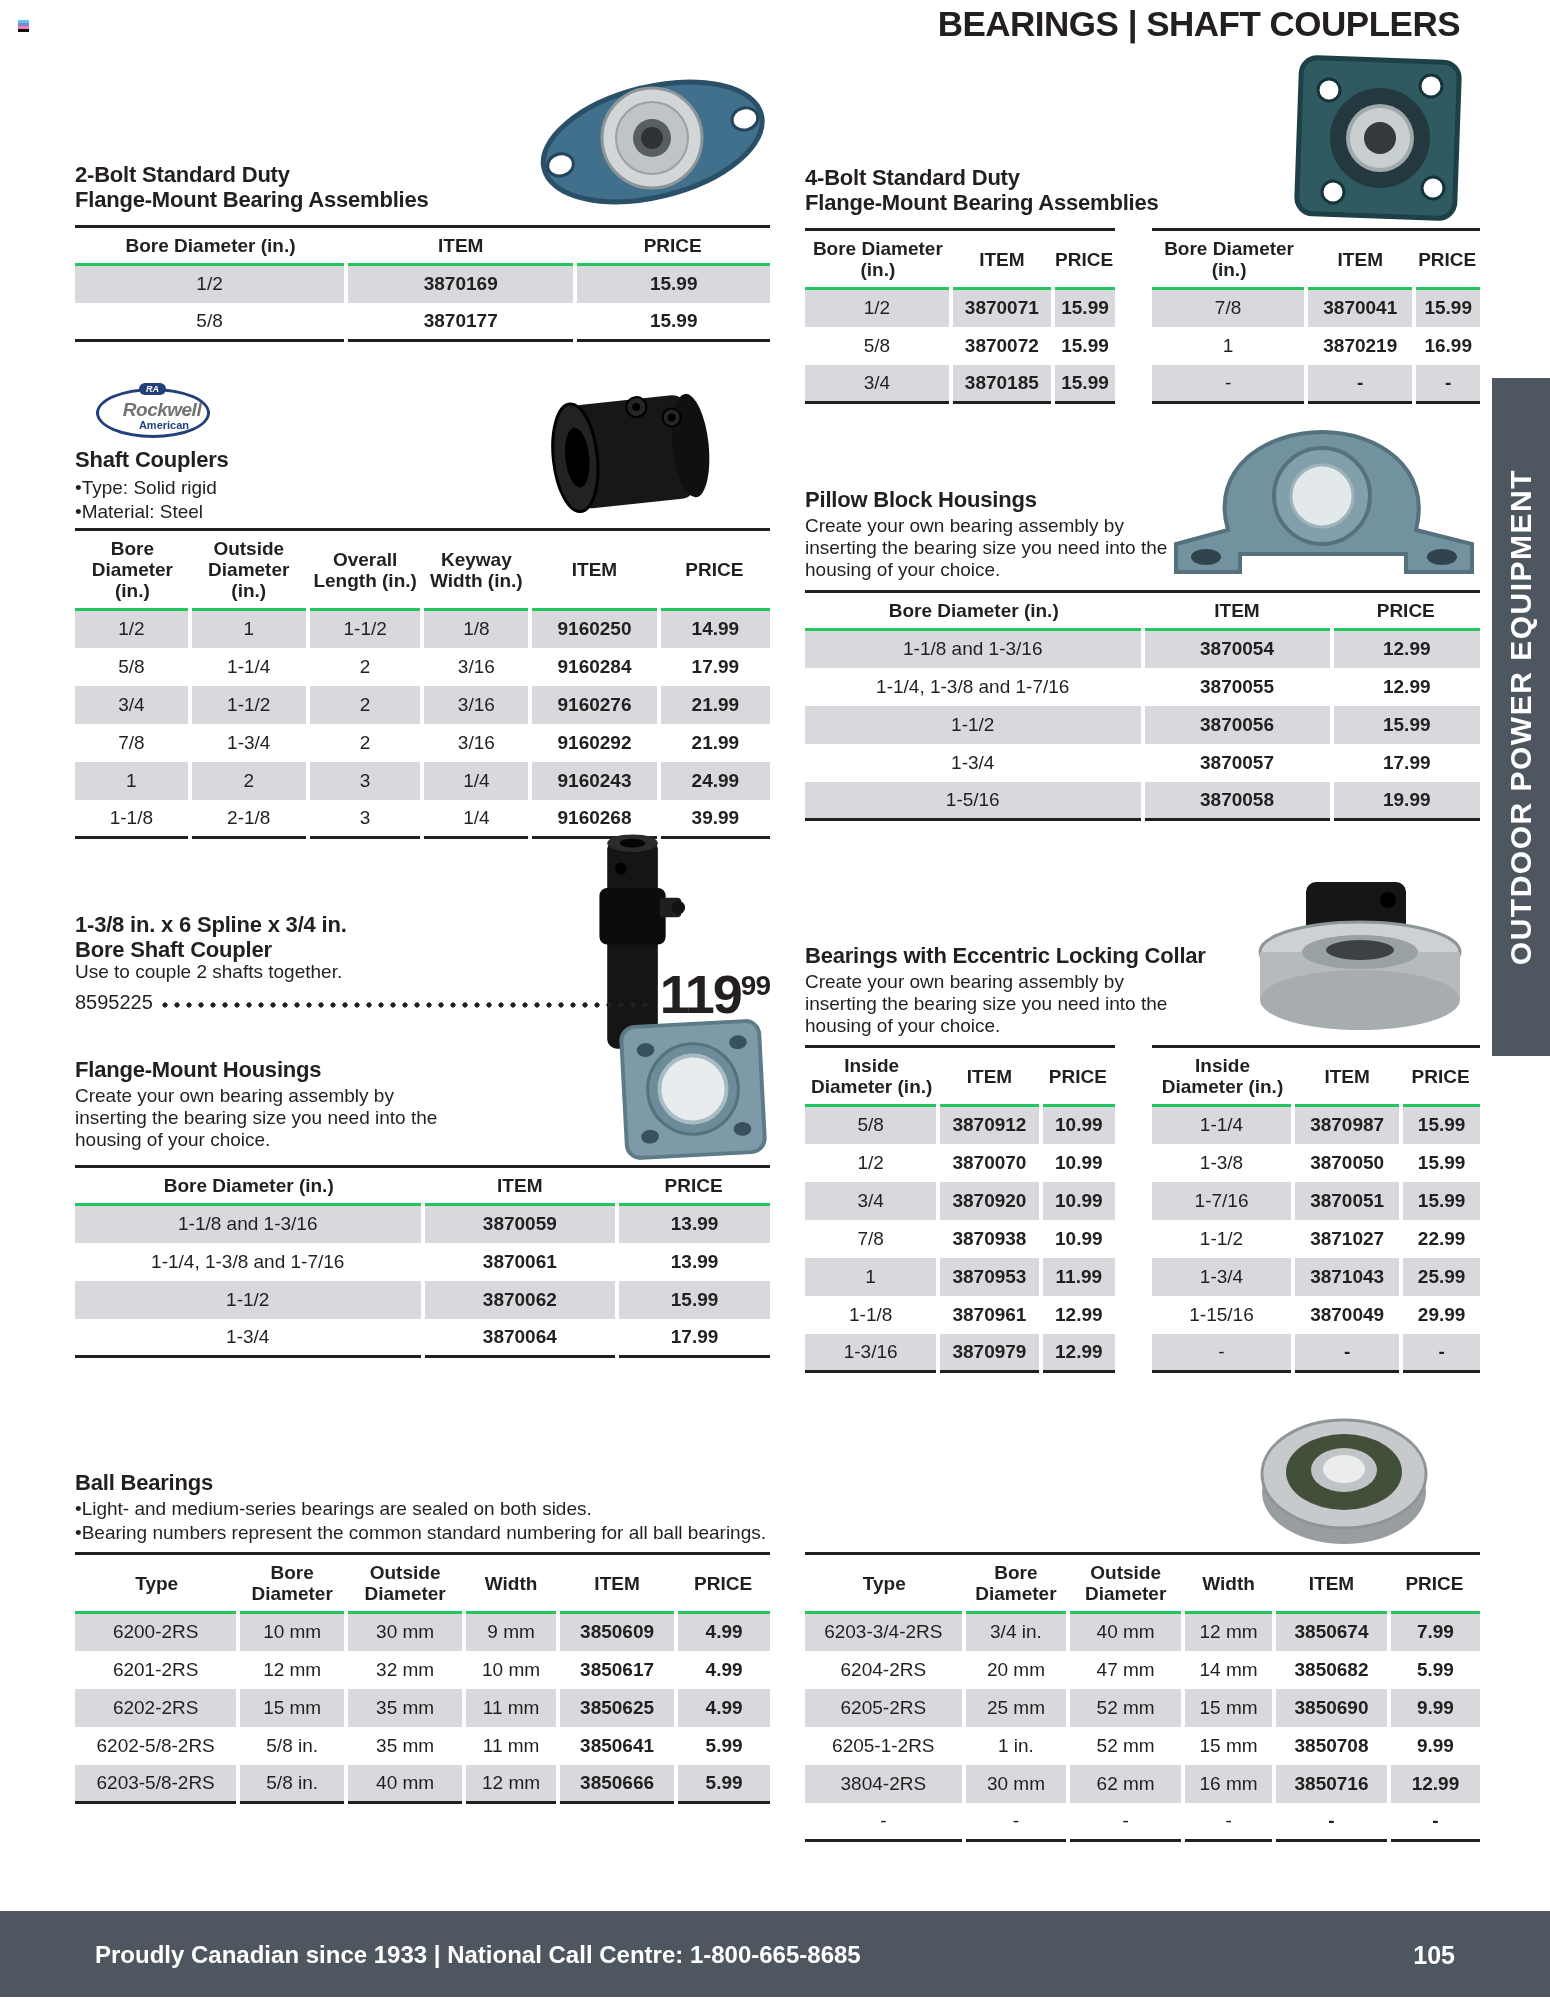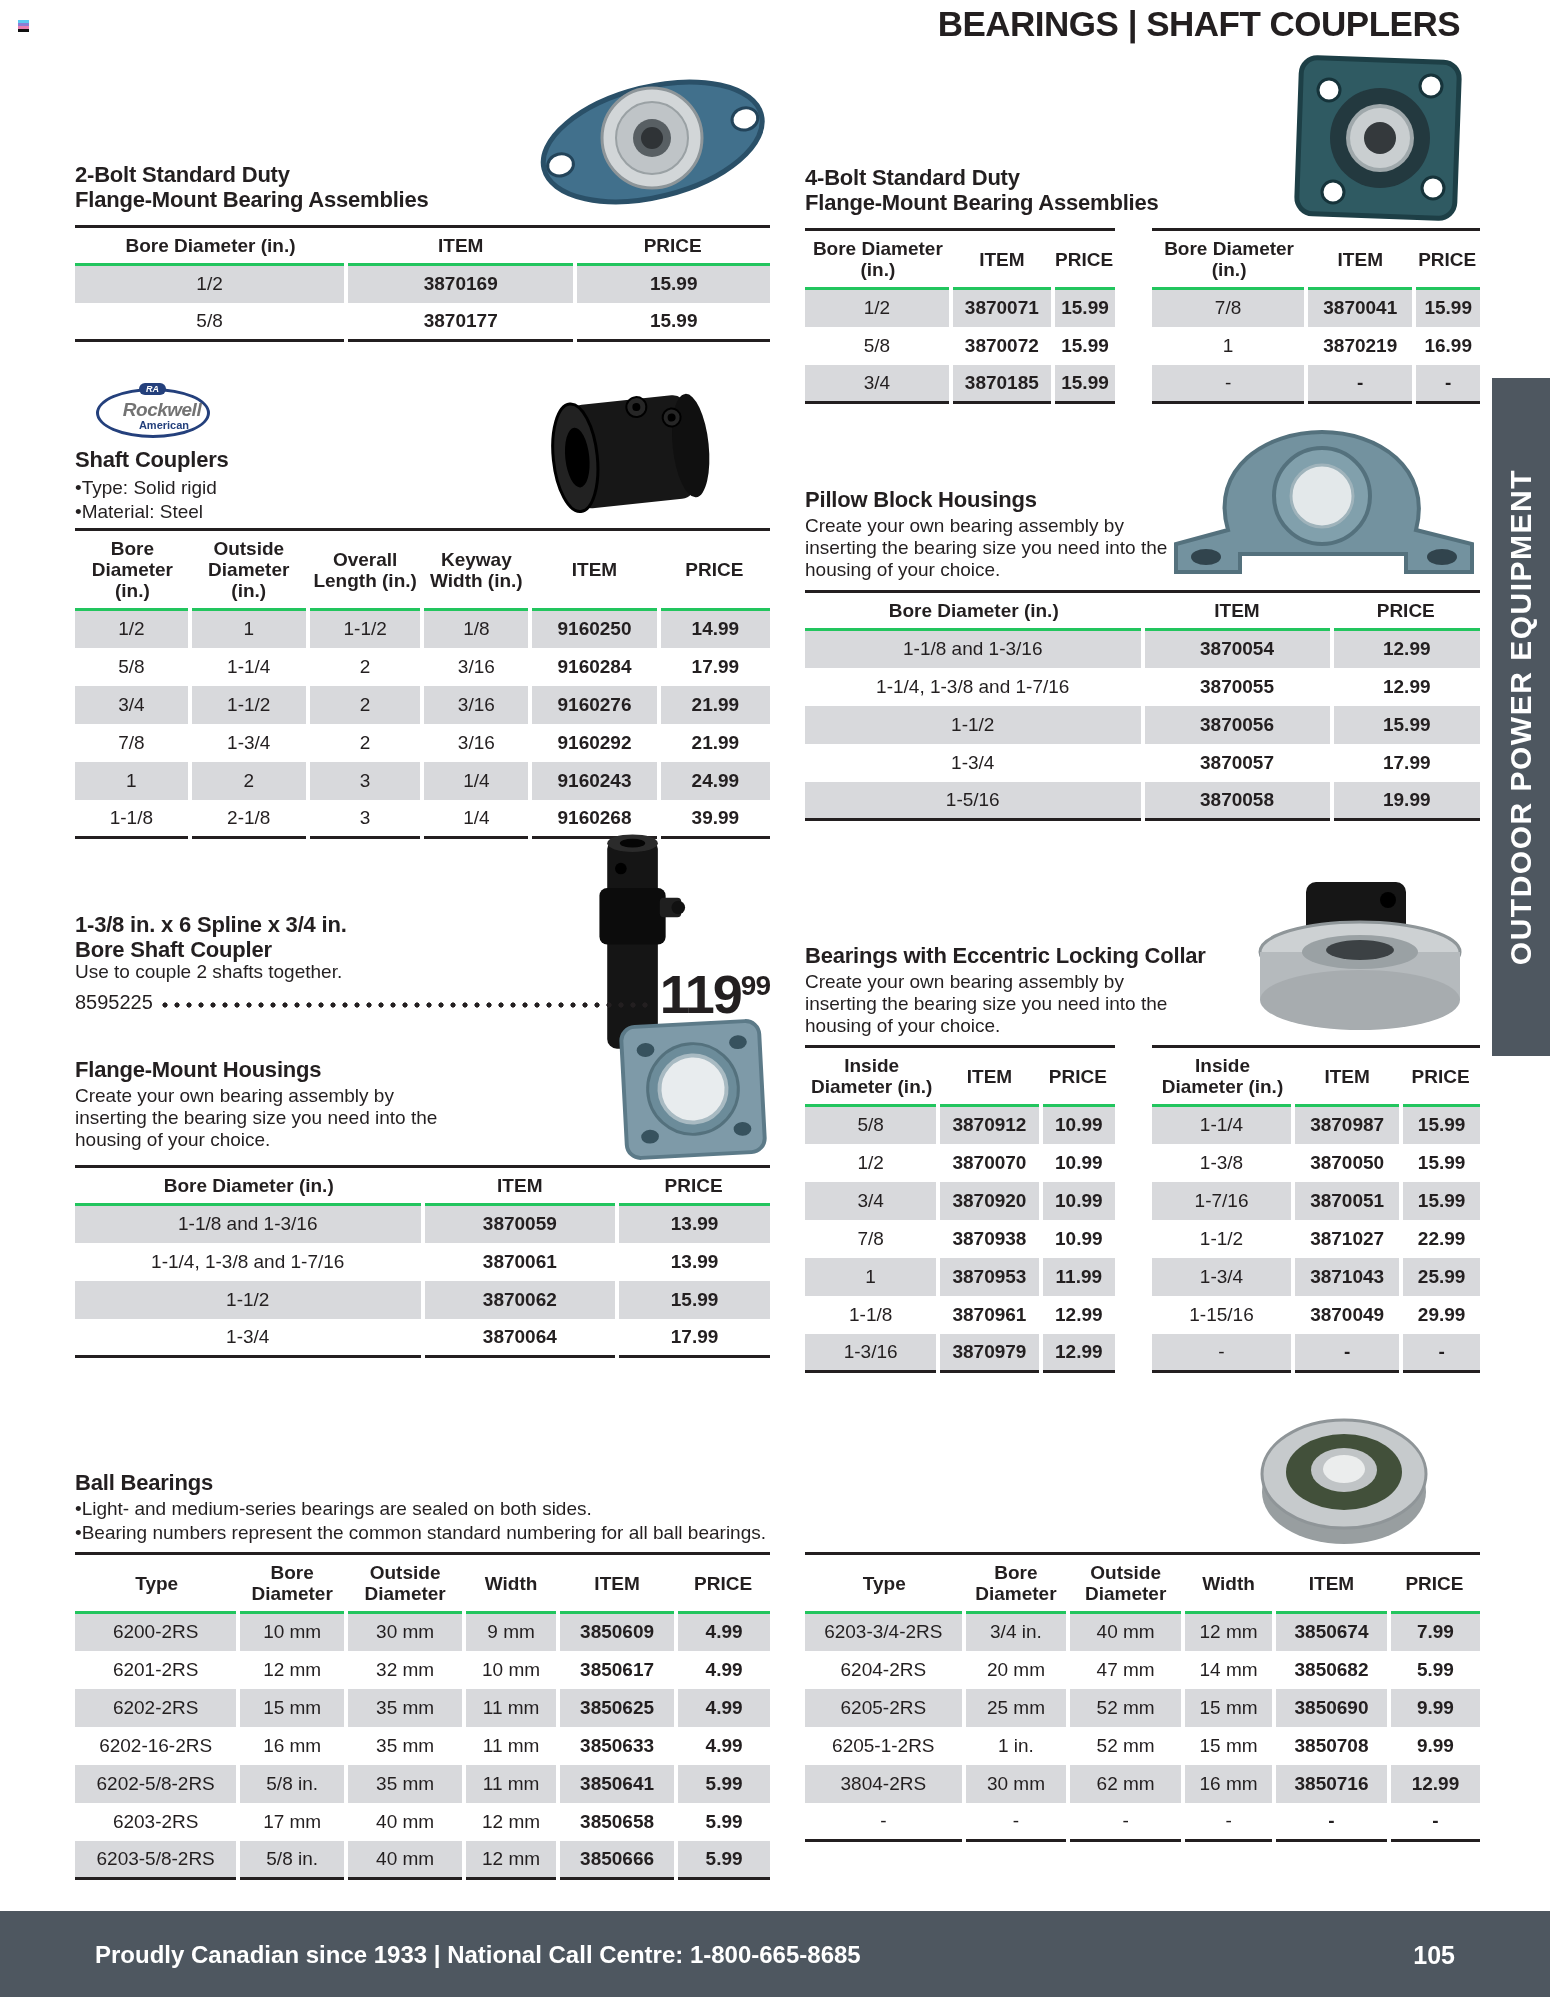--- a/index.html
+++ b/index.html
@@ -333,41 +333,25 @@
         </tr>
         <tr>
           <td>6202-2RS</td>
           <td>15 mm</td>
           <td>35 mm</td>
           <td>11 mm</td>
           <td>3850625</td>
           <td>4.99</td>
         </tr>
         <tr>
-          <td>6202-16-2RS</td>
-          <td>16 mm</td>
-          <td>35 mm</td>
-          <td>11 mm</td>
-          <td>3850633</td>
-          <td>4.99</td>
-        </tr>
-        <tr>
           <td>6202-5/8-2RS</td>
           <td>5/8 in.</td>
           <td>35 mm</td>
           <td>11 mm</td>
           <td>3850641</td>
-          <td>5.99</td>
-        </tr>
-        <tr>
-          <td>6203-2RS</td>
-          <td>17 mm</td>
-          <td>40 mm</td>
-          <td>12 mm</td>
-          <td>3850658</td>
           <td>5.99</td>
         </tr>
         <tr>
           <td>6203-5/8-2RS</td>
           <td>5/8 in.</td>
           <td>40 mm</td>
           <td>12 mm</td>
           <td>3850666</td>
           <td>5.99</td>
         </tr>

